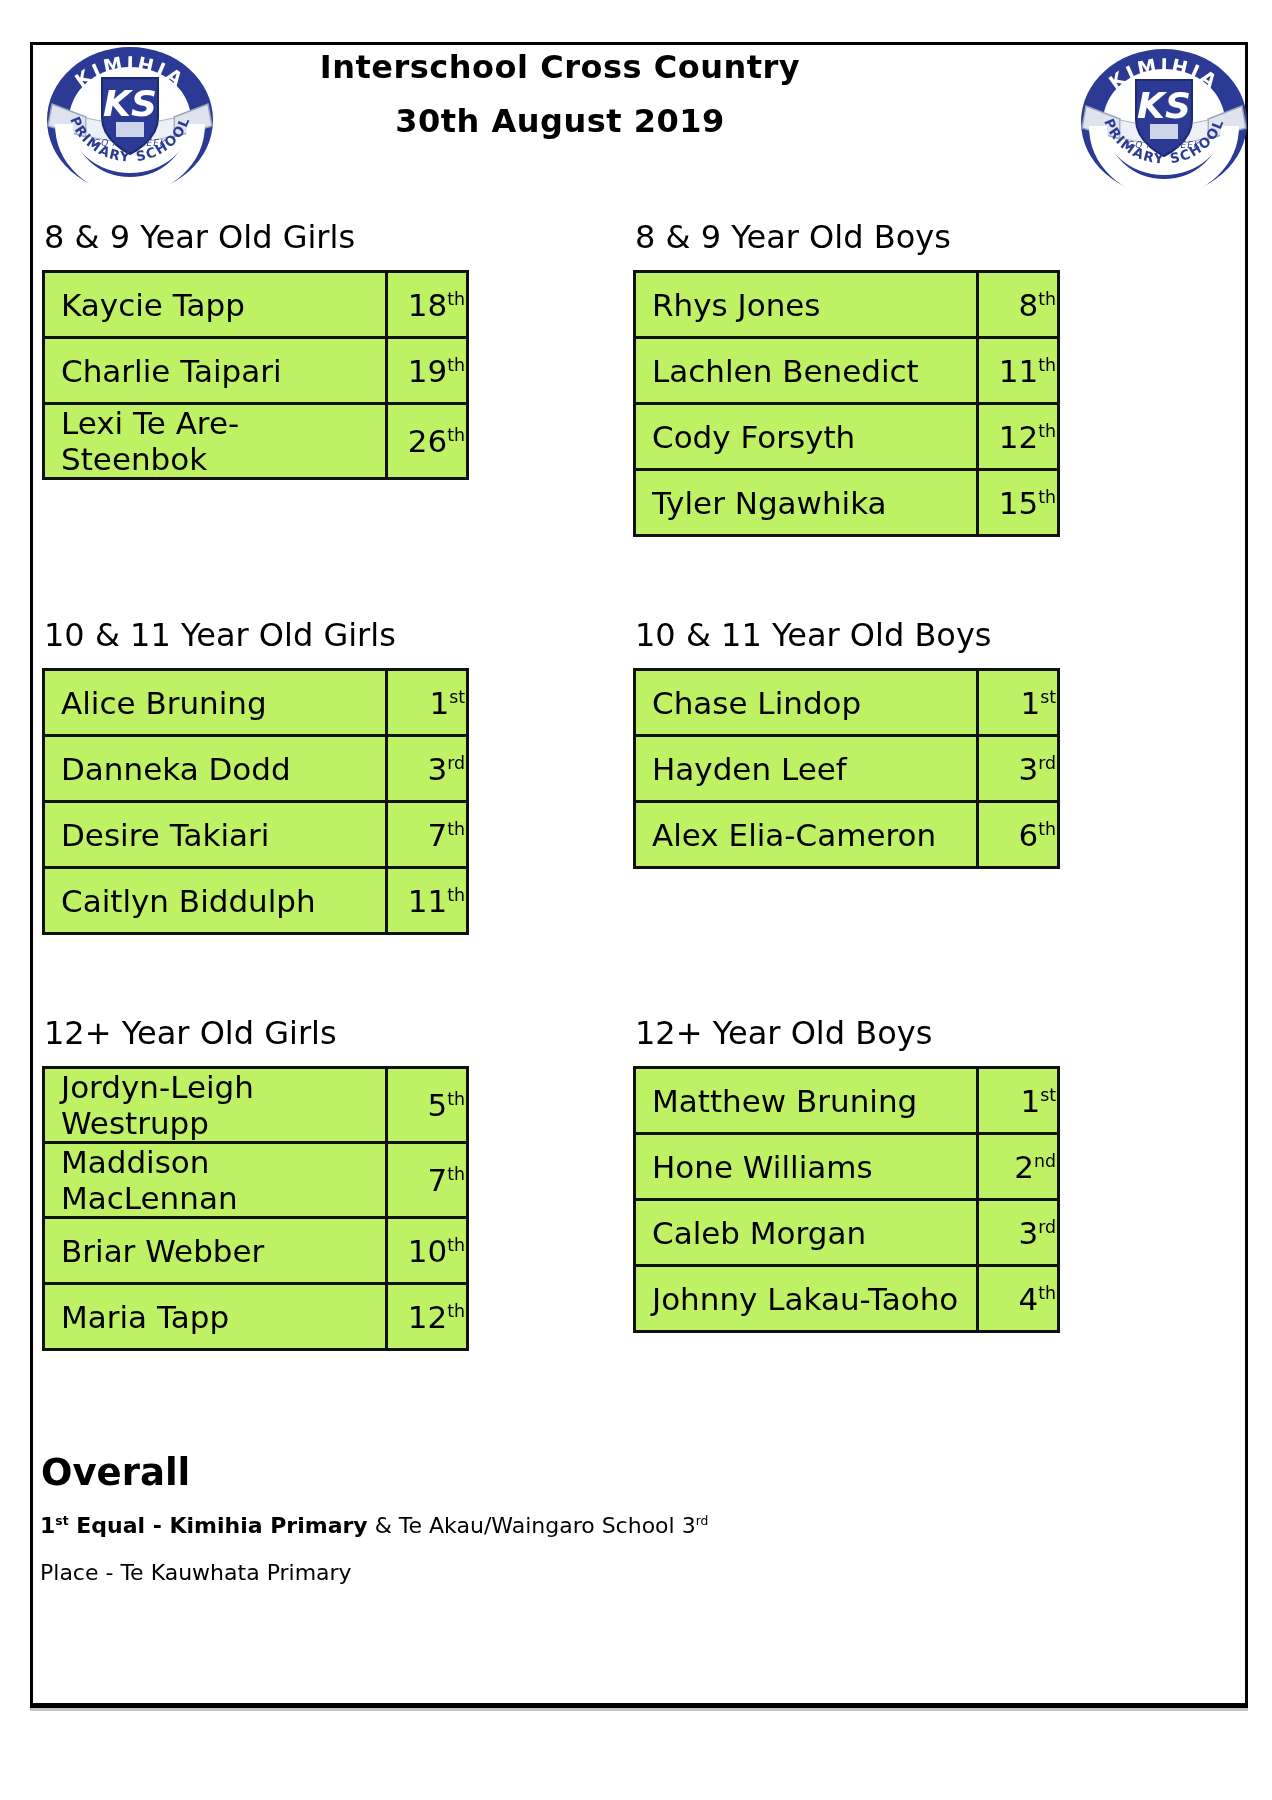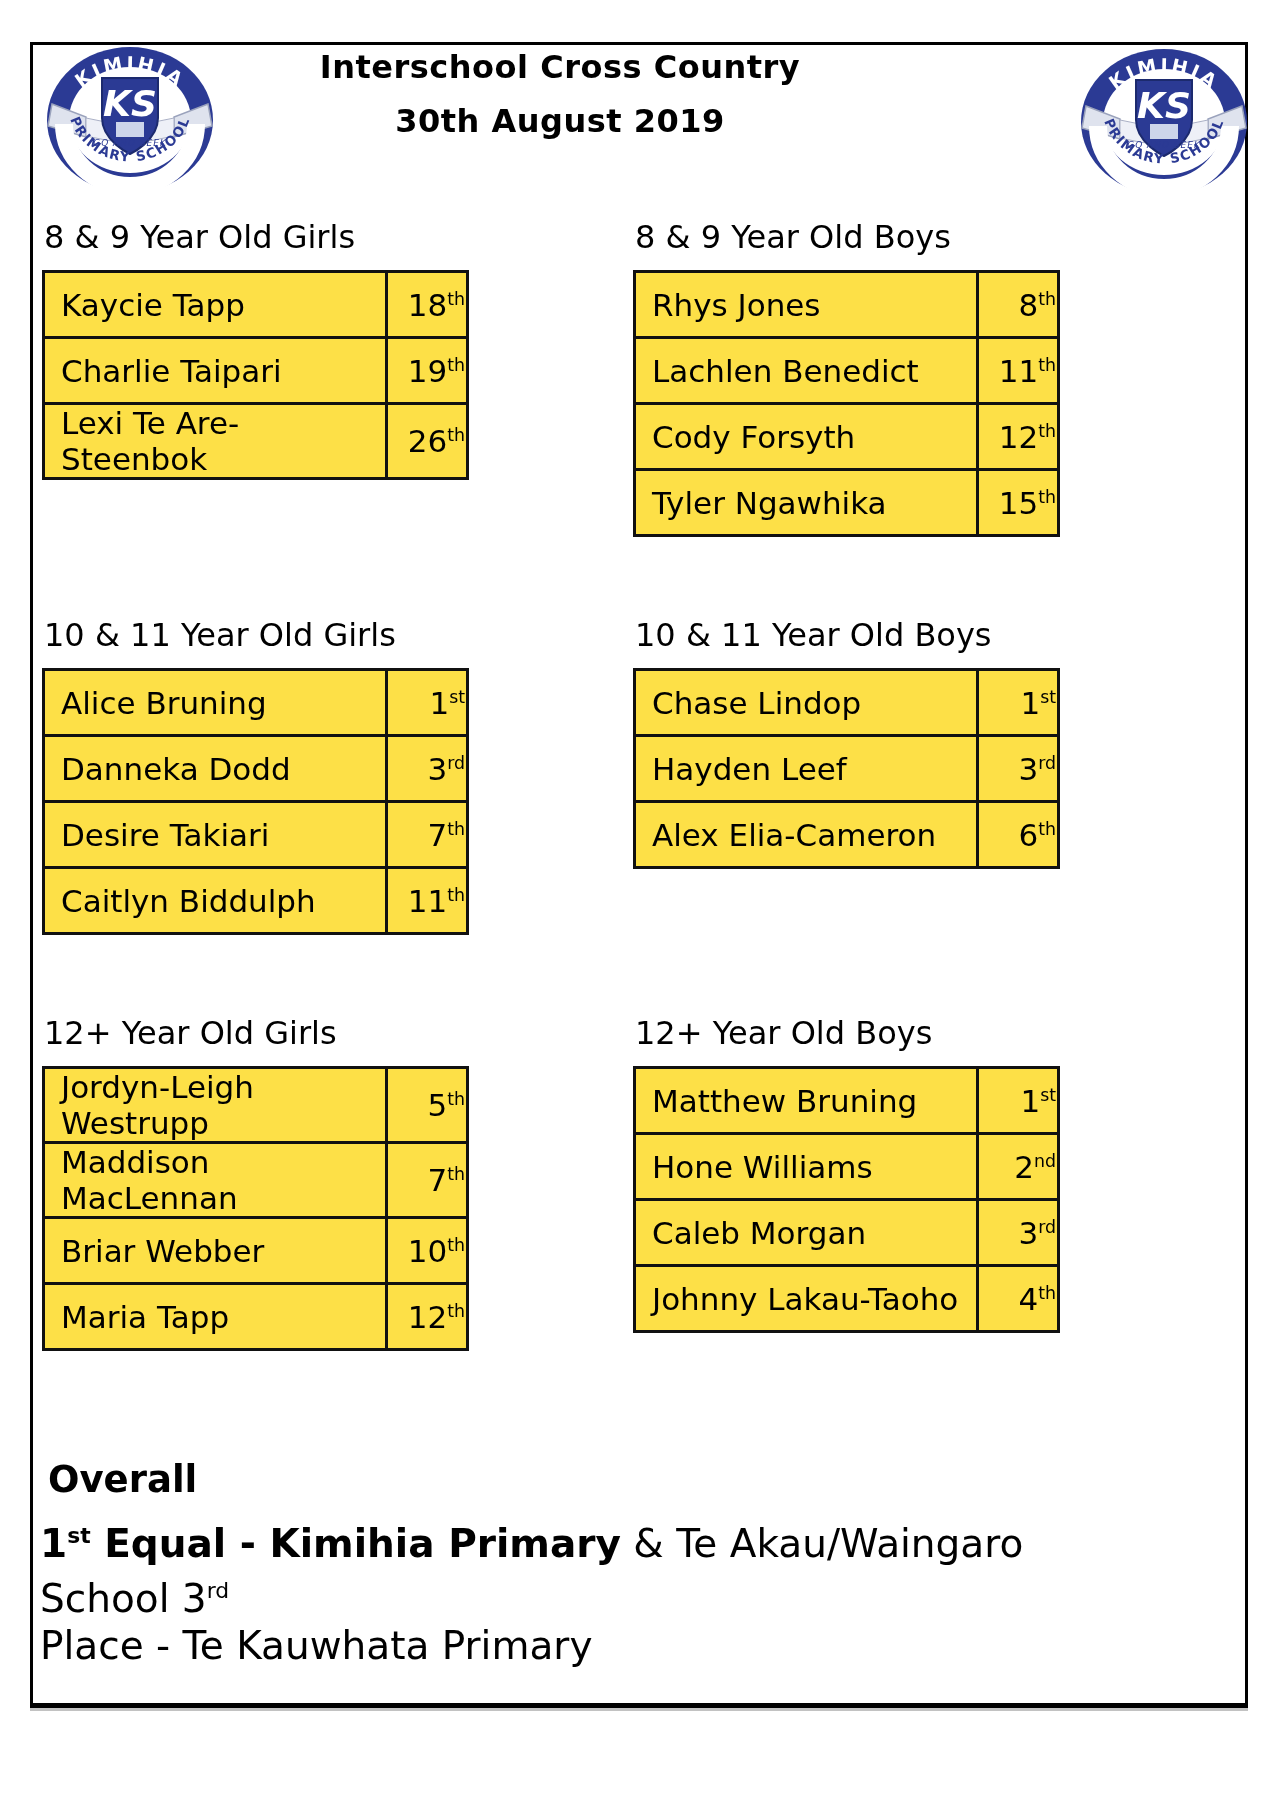--- a/index.html
+++ b/index.html
@@ -10,27 +10,27 @@
   .title{position:absolute;left:240px;top:40px;width:640px;text-align:center;
          font-size:32px;font-weight:600;line-height:54px;letter-spacing:.5px;}
   .logo{position:absolute;width:172px;height:152px;}
   .logo-left{left:44px;top:44px;}
   .logo-right{left:1078px;top:46px;}
   .section{position:absolute;width:430px;}
   .row1{top:218px}.row2{top:616px}.row3{top:1014px}
   .col-girls{left:42px}.col-boys{left:633px}
   .sec-title{font-size:32px;line-height:38px;margin:0 0 14px 2px;}
   table.results{border-collapse:collapse;}
-  table.results td{border:3px solid #111;background:#fde047;}
+  table.results td{border:3px solid #111;background:#bef264;}
   td.name{width:320px;font-size:31px;padding:0 4px 0 16px;height:63px;}
   td.place{width:76px;text-align:right;font-size:31px;}
   sup{font-size:.56em;}
   .overall{position:absolute;left:40px;top:1448px;width:1040px;}
-  .overall-heading{font-size:37px;font-weight:bold;line-height:48px;margin:8px;}
-  .overall-line{font-size:39px;line-height:47px;margin:0;}
+  .overall-heading{font-size:37px;font-weight:bold;line-height:48px;margin:1px;}
+  .overall-line{font-size:22px;line-height:47px;margin:0;}
   .bold{font-weight:bold;}
 </style>
 </head>
 <body>
 
 <div class="page">
   <div class="frame"></div>
 
   <svg class="logo logo-left" viewBox="0 0 172 152">
     <ellipse cx="86" cy="76" rx="83" ry="73" fill="#2b3a94"></ellipse>

